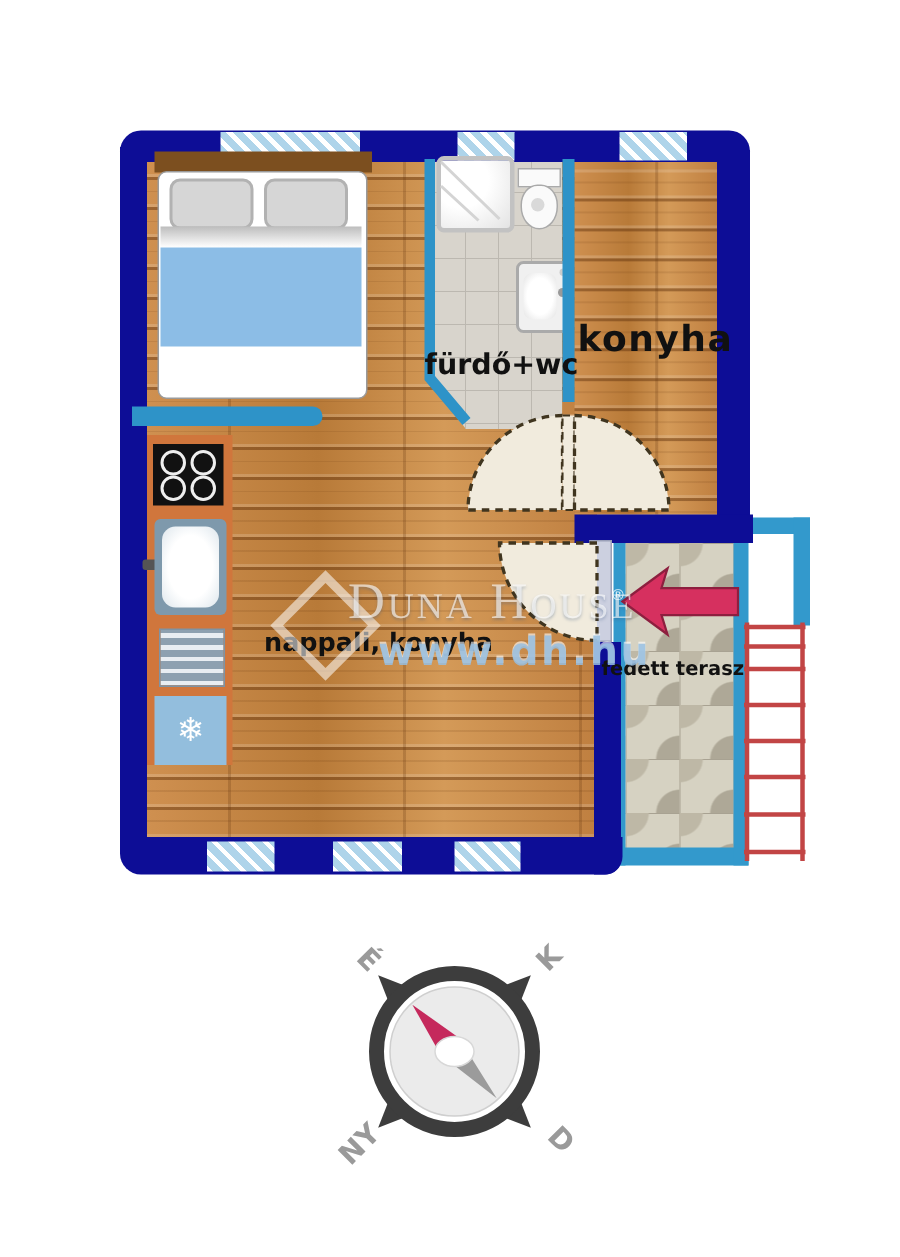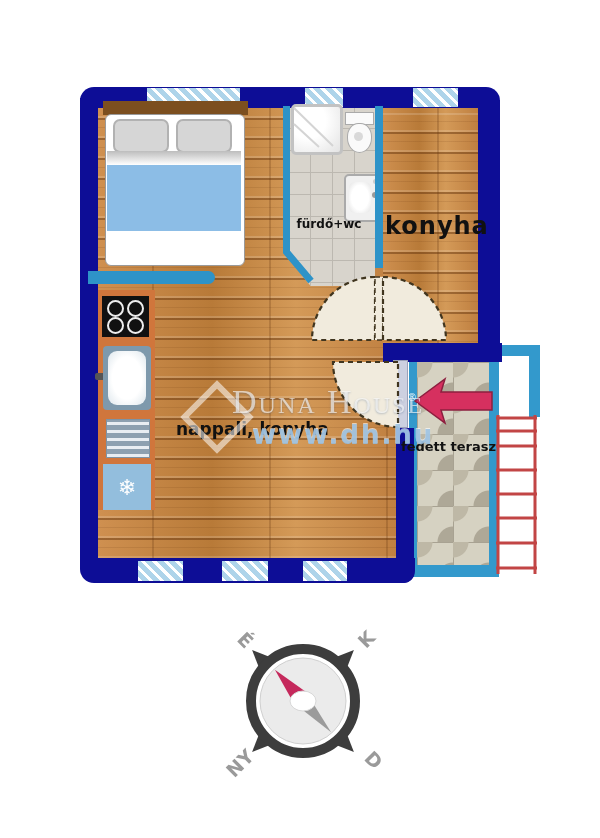--- a/index.html
+++ b/index.html
@@ -81,21 +81,21 @@
                border-radius:45% 45% 50% 50%;position:absolute;}
   .toilet-hole{position:absolute;left:6px;top:8px;width:9px;height:9px;background:#d9d9d9;border-radius:50%;}
   .bsink{left:344px;top:174px;width:33px;height:44px;background:#f0f0f0;border:2px solid #aaa;border-radius:5px;position:absolute;}
   .bsink-basin{position:absolute;left:3px;top:6px;width:22px;height:31px;background:radial-gradient(#fff 55%,#e2e2e2);border-radius:6px;}
   .bsink-tap{position:absolute;right:1px;top:16px;width:6px;height:6px;background:#999;border-radius:50%;}
   .bsink-soap{position:absolute;right:1px;top:3px;width:5px;height:5px;background:#ccc;border-radius:50%;}
   .door-leaf{left:393px;top:360px;width:13px;height:66px;background:#ccd0e0;border:1px solid #9aa0b8;position:absolute;}
 
   
   .rlabel{position:absolute;color:var(--label,#111);font-weight:bold;white-space:nowrap;}
-  .l-bath{left:283px;top:217px;width:92px;text-align:center;font-size:12px;}
+  .l-bath{left:283px;top:232px;width:92px;text-align:center;font-size:19px;}
   .l-room{left:385px;top:212px;width:95px;text-align:center;font-size:24px;letter-spacing:1px;}
   .l-living{left:176px;top:419px;font-size:17px;}
   .l-terr{left:401px;top:439px;font-size:13px;}
 
   
   .wm-diamond{left:191px;top:391px;width:40px;height:40px;border:6px solid rgba(255,255,255,.55);
               transform:rotate(45deg);position:absolute;}
   .wm-brand{left:232px;top:383px;position:absolute;font-family:Liberation Serif, serif;
             font-variant:small-caps;font-size:34px;letter-spacing:2px;color:var(--watermark,rgba(255,255,255,.62));
             text-shadow:0 1px 2px rgba(60,90,130,.35);}

